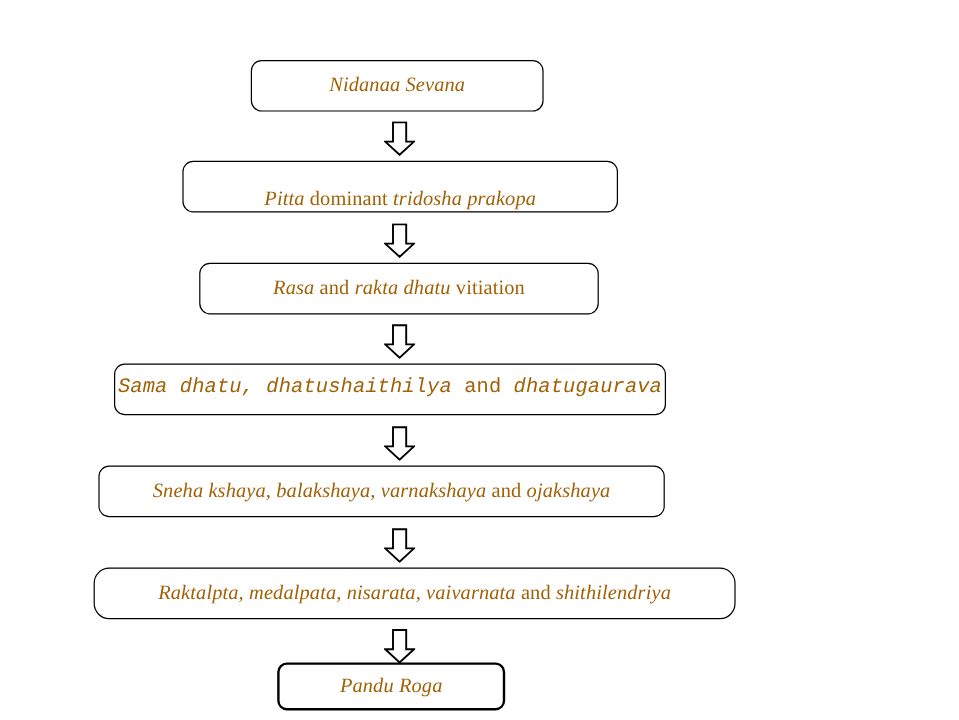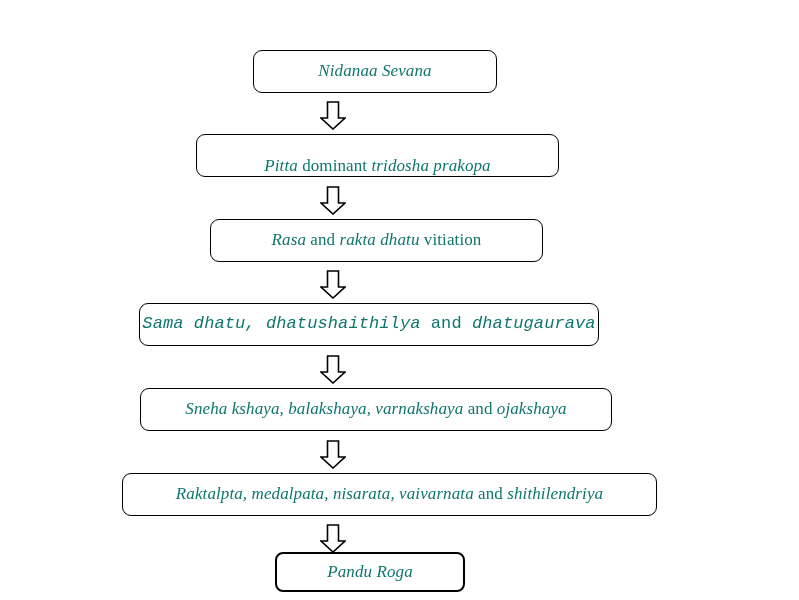--- a/index.html
+++ b/index.html
@@ -18,22 +18,21 @@
   }
   .flow-stage {
     position: absolute;
     box-sizing: border-box;
     background: #ffffff;
     border: 1px solid #000000;
     border-radius: 9px;
     display: flex;
     align-items: center;
     justify-content: center;
-    color: #0f766e;
-    margin-left: 44px;
+    color: #a16207;
   }
   .flow-stage.emphasis {
     border-width: 2px;
     border-radius: 8px;
   }
   .stage-label {
     font-size: 17px;
     line-height: 1.1;
     white-space: nowrap;
     letter-spacing: 0.1px;
@@ -61,24 +60,24 @@
       </div>
       <div class="flow-stage" style="left: 152px; top: 134px; width: 363px; height: 43px; border-color: rgb(0, 0, 0); background: rgb(255, 255, 255); align-items: flex-end;">
         <div class="stage-label"><span class="it">Pitta</span><span class="up"> dominant </span><span class="it">tridosha prakopa</span></div>
       </div>
       <div class="flow-stage" style="left: 166px; top: 219px; width: 333px; height: 43px; border-color: rgb(0, 0, 0); background: rgb(255, 255, 255);">
         <div class="stage-label"><span class="it">Rasa</span><span class="up"> and </span><span class="it">rakta dhatu</span><span class="up"> vitiation</span></div>
       </div>
       <div class="flow-stage" style="left: 95px; top: 303px; width: 460px; height: 43px; border-color: rgb(0, 0, 0); background: rgb(255, 255, 255); font-family: Liberation Mono, monospace;">
         <div class="stage-label"><span class="it">Sama dhatu, dhatushaithilya</span><span class="up"> and </span><span class="it">dhatugaurava</span></div>
       </div>
-      <div class="flow-stage" style="left: 96px; top: 388px; width: 472px; height: 43px; border-color: rgb(0, 0, 0); background: rgb(255, 255, 255); text-align: right;">
+      <div class="flow-stage" style="left: 82px; top: 388px; width: 472px; height: 43px; border-color: rgb(0, 0, 0); background: rgb(255, 255, 255); text-align: right;">
         <div class="stage-label"><span class="it">Sneha kshaya, balakshaya, varnakshaya</span><span class="up"> and </span><span class="it">ojakshaya</span></div>
       </div>
-      <div class="flow-stage" style="left: 78px; top: 473px; width: 535px; height: 43px; border-color: rgb(0, 0, 0); background: rgb(255, 255, 255);">
+      <div class="flow-stage" style="left: 78px; top: 473px; width: 535px; height: 43px; border-color: rgb(0, 0, 0); background: rgb(255, 255, 255); border-radius: 13px;">
         <div class="stage-label"><span class="it">Raktalpta, medalpata, nisarata, vaivarnata</span><span class="up"> and </span><span class="it">shithilendriya</span></div>
       </div>
       <div class="flow-stage emphasis" style="left: 231px; top: 552px; width: 190px; height: 40px; border-color: rgb(0, 0, 0); background: rgb(255, 255, 255);">
         <div class="stage-label"><span class="it">Pandu Roga</span></div>
       </div>
     </div>
   <div id="arrow-layer">
       <div class="flow-arrow" style="left: 320px; top: 101px; width: 26px; height: 29px;">
         <svg viewBox="0 0 26 29" preserveAspectRatio="none">
           <path d="M7.5 1 L18.5 1 L18.5 17 L25 17 L13 28 L1 17 L7.5 17 Z" fill="#ffffff" stroke="#000000" stroke-width="1.6" stroke-linejoin="miter" vector-effect="non-scaling-stroke"></path>

